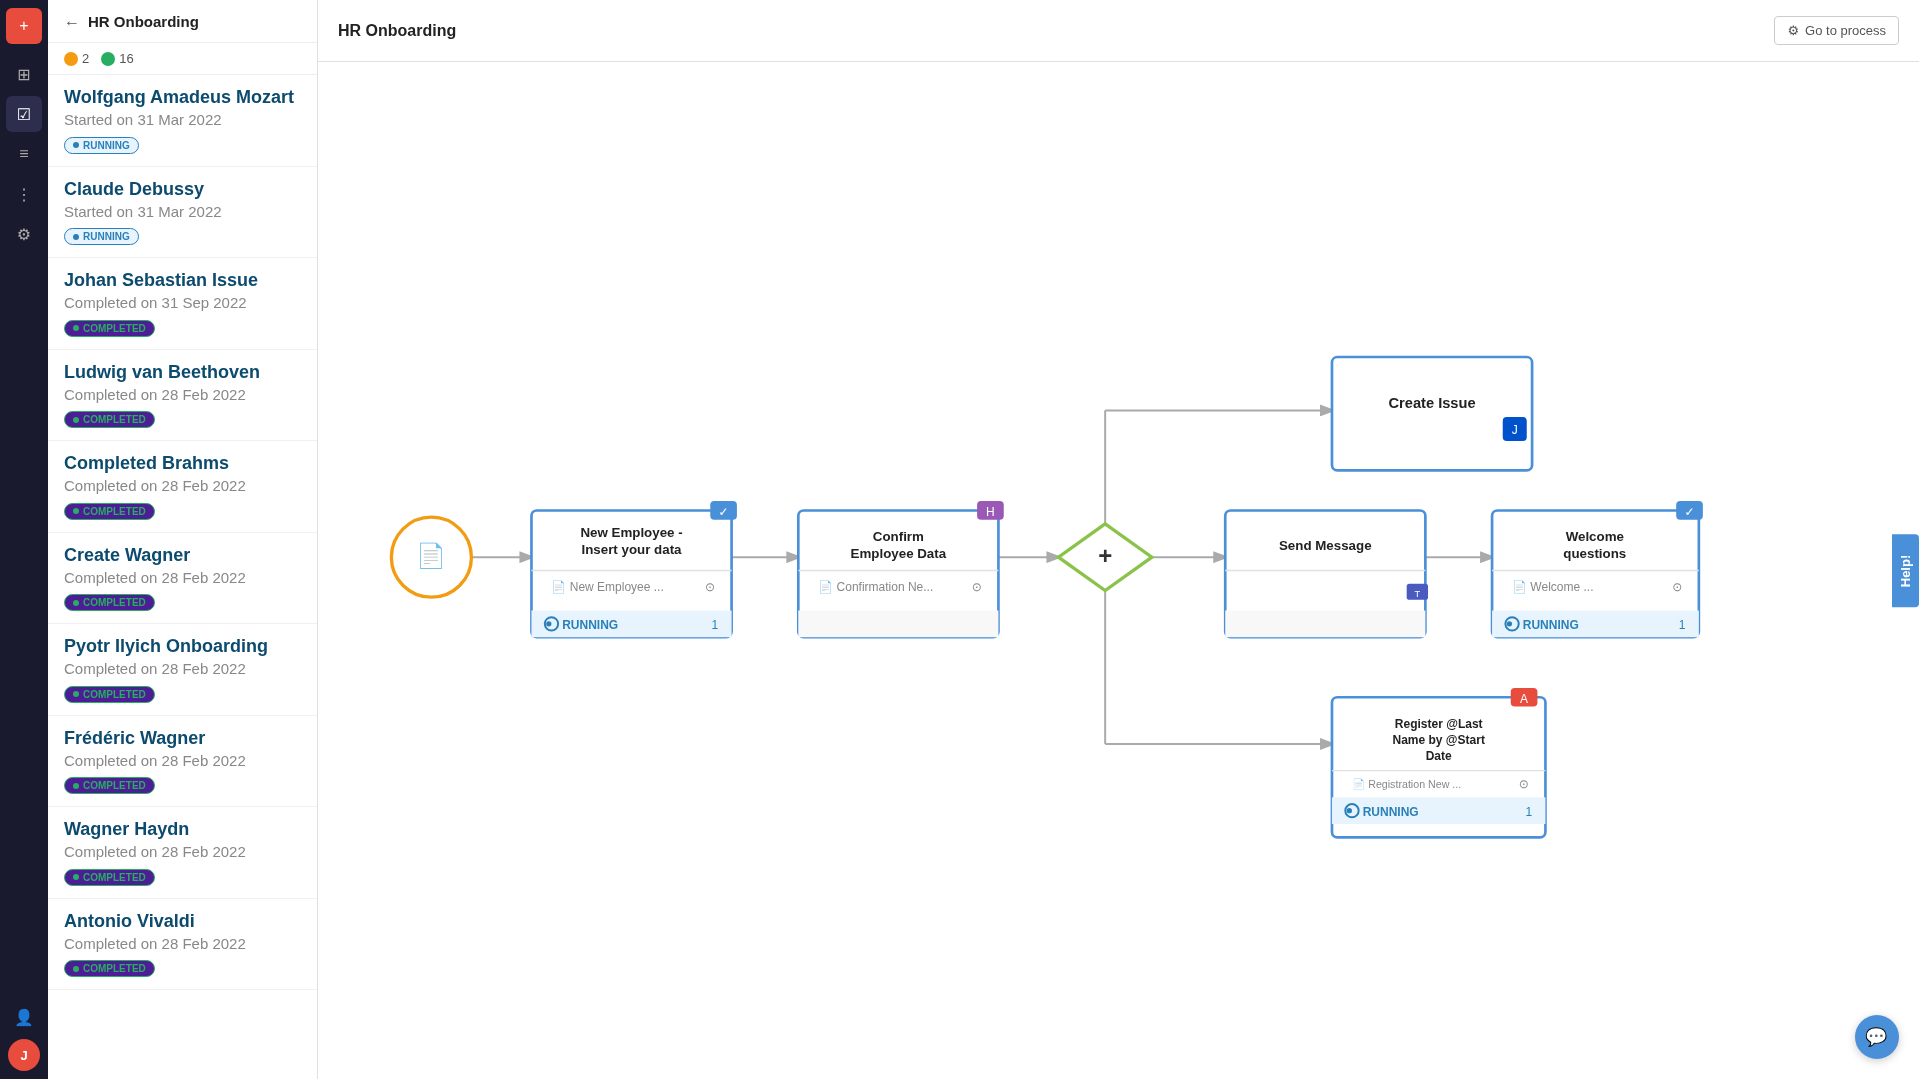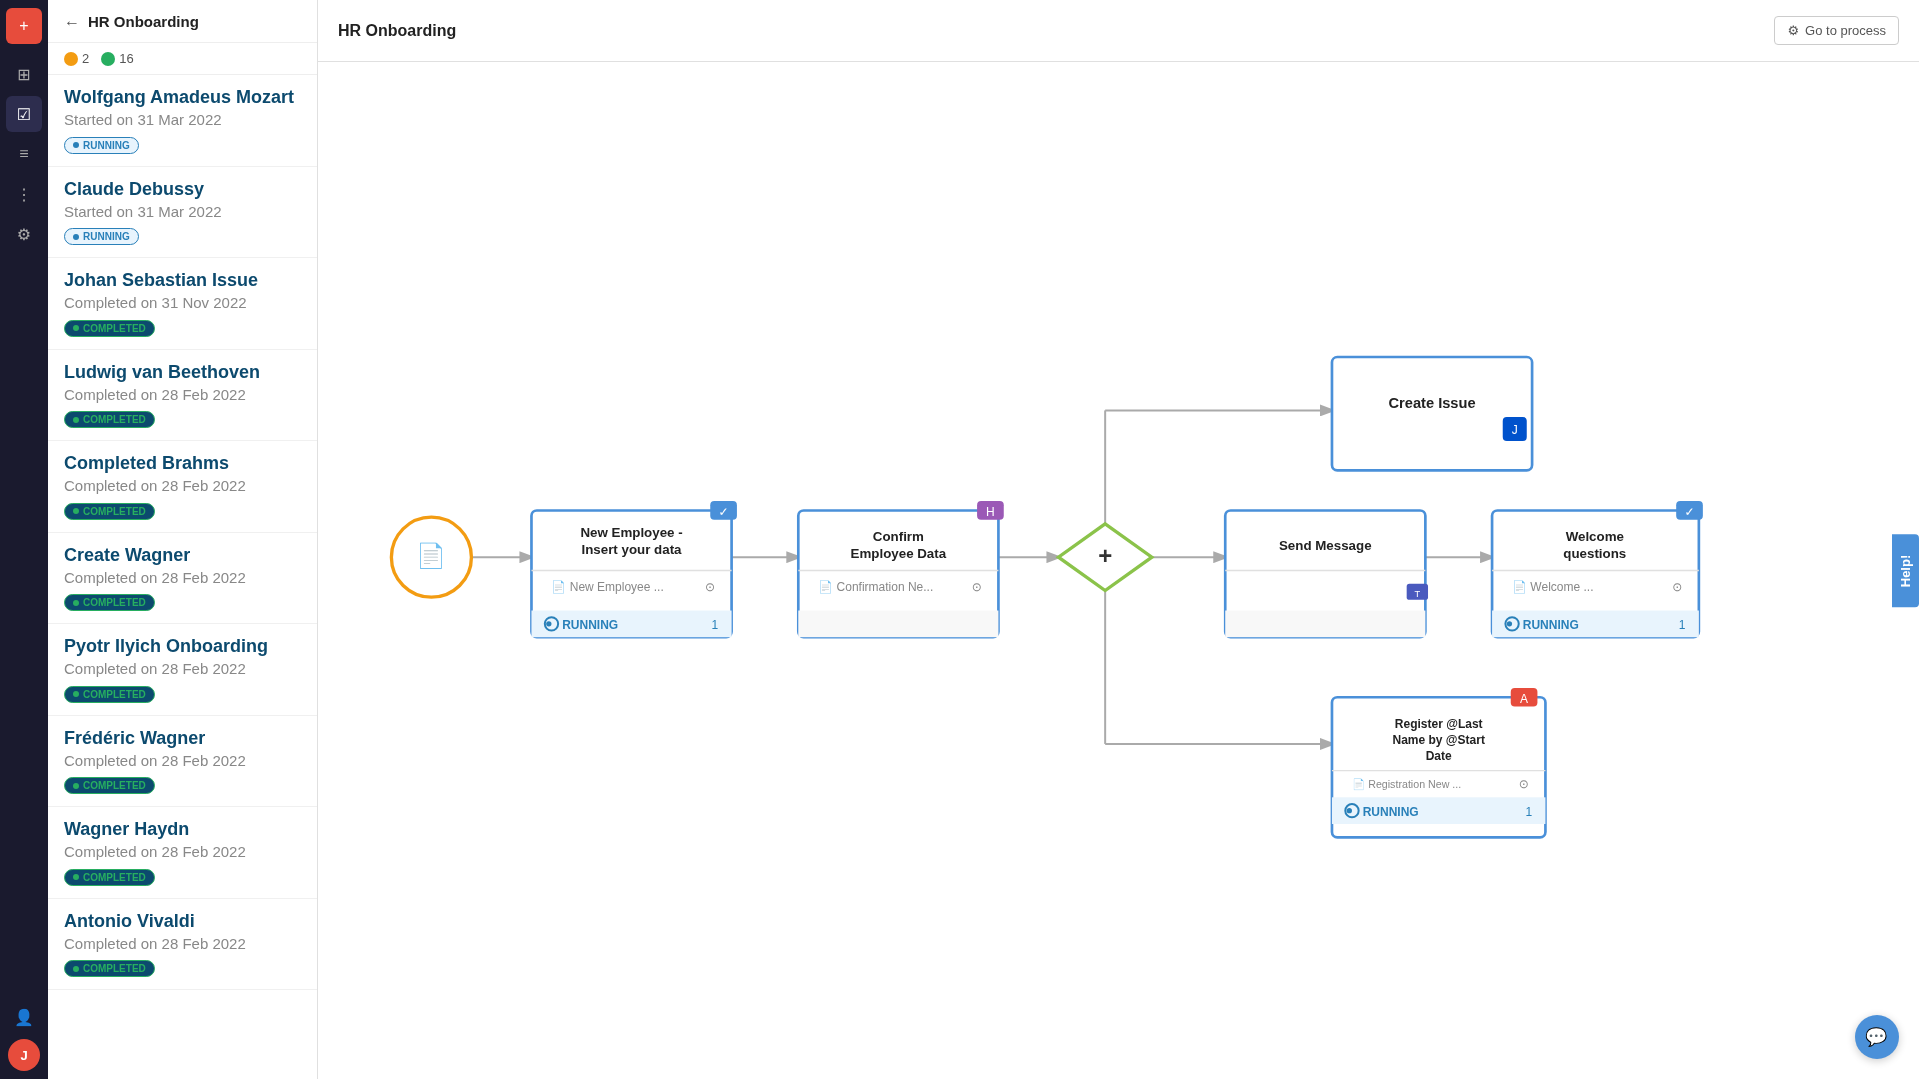--- a/index.html
+++ b/index.html
@@ -112,21 +112,21 @@
       font-weight: 700;
       padding: 2px 8px;
       border-radius: 12px;
     }
     .status-running {
       background: #e8f4fd;
       color: #2980b9;
       border: 1px solid #2980b9;
     }
     .status-completed {
-      background: #0c4a6e;
+      background: #4c1d95;
       color: #27ae60;
       border: 1px solid #27ae60;
     }
     .status-dot {
       width: 6px; height: 6px;
       border-radius: 50%;
     }
     .dot-blue { background: #2980b9; }
     .dot-green { background: #27ae60; }
 
@@ -256,21 +256,21 @@
       <div class="sidebar-item">
     <div class="item-name">Claude Debussy</div>
     <div class="item-date">Started on 31 Mar 2022</div>
     <span class="status-badge status-running">
       <span class="status-dot dot-blue"></span>
       RUNNING
     </span>
   </div>
       <div class="sidebar-item">
     <div class="item-name">Johan Sebastian Issue</div>
-    <div class="item-date">Completed on 31 Nov 2022</div>
+    <div class="item-date">Completed on 31 Sep 2022</div>
     <span class="status-badge status-completed">
       <span class="status-dot dot-green"></span>
       COMPLETED
     </span>
   </div>
       <div class="sidebar-item">
     <div class="item-name">Ludwig van Beethoven</div>
     <div class="item-date">Completed on 28 Feb 2022</div>
     <span class="status-badge status-completed">
       <span class="status-dot dot-green"></span>

